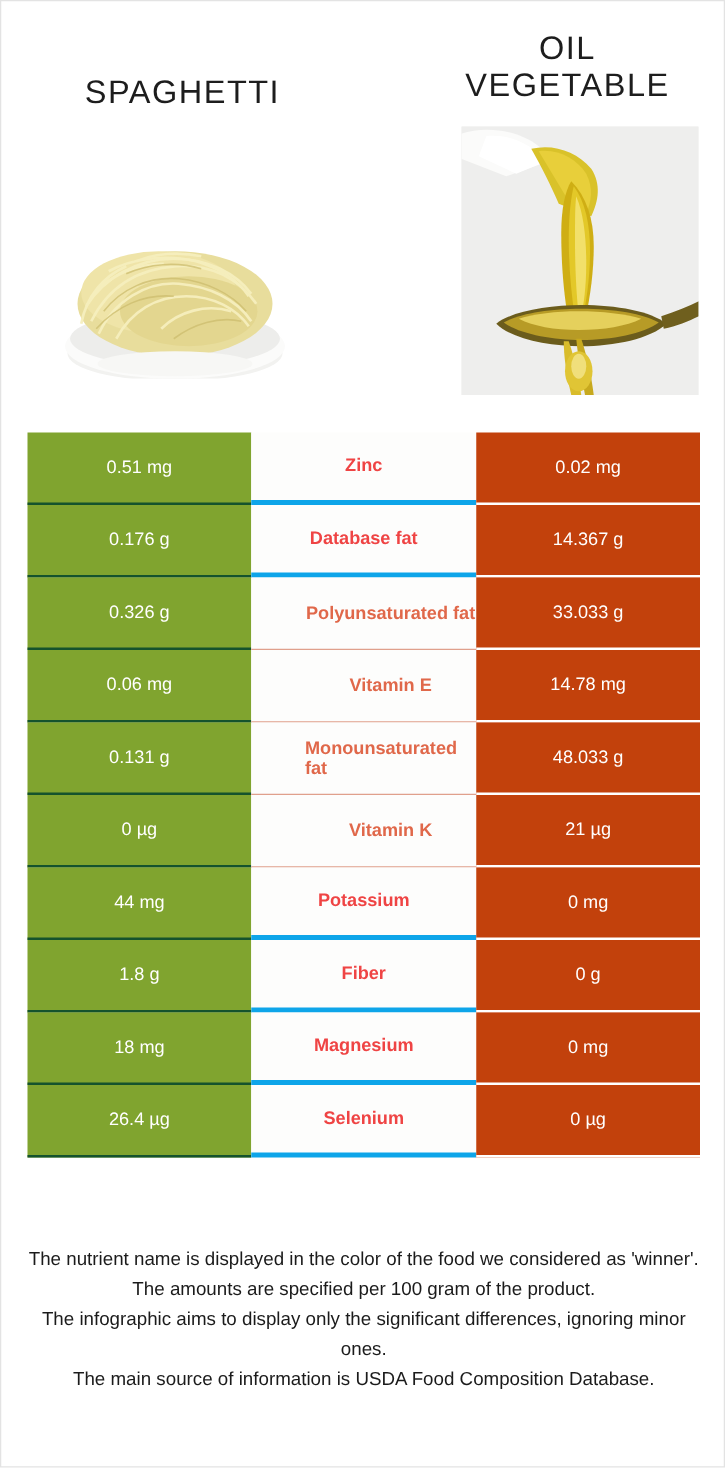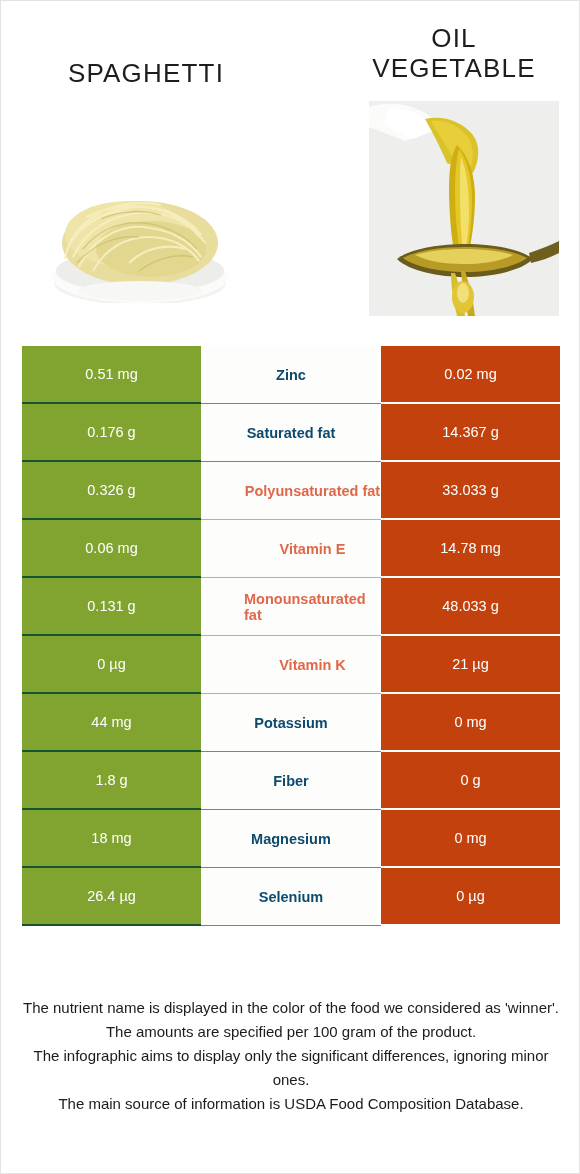--- a/index.html
+++ b/index.html
@@ -113,22 +113,22 @@
     font-weight: 700;
     font-size: 14.5px;
   }
   .cell-right {
     width: 179px;
     background: #c2410c;
     color: #ffffff;
     border-bottom: 2px solid #ffffff;
   }
   .row.green .cell-mid {
-    color: #0c4a6e;
-    border-bottom: 1px solid #0ea5e9;
+    color: #ef4444;
+    border-bottom: 4px solid #0ea5e9;
   }
   .row.orange .cell-mid {
     color: #e0684a;
     border-bottom: 1px solid #e0a08c;
     padding-left: 43px;
   }
 
   
   .footer {
     position: absolute;
@@ -211,21 +211,21 @@
 </div>
 
 <div class="table">
   <div class="row green">
     <div class="cell cell-left">0.51 mg</div>
     <div class="cell cell-mid">Zinc</div>
     <div class="cell cell-right">0.02 mg</div>
   </div>
   <div class="row green">
     <div class="cell cell-left">0.176 g</div>
-    <div class="cell cell-mid">Saturated fat</div>
+    <div class="cell cell-mid">Database fat</div>
     <div class="cell cell-right">14.367 g</div>
   </div>
   <div class="row orange">
     <div class="cell cell-left">0.326 g</div>
     <div class="cell cell-mid">Polyunsaturated fat</div>
     <div class="cell cell-right">33.033 g</div>
   </div>
   <div class="row orange">
     <div class="cell cell-left">0.06 mg</div>
     <div class="cell cell-mid">Vitamin E</div>

